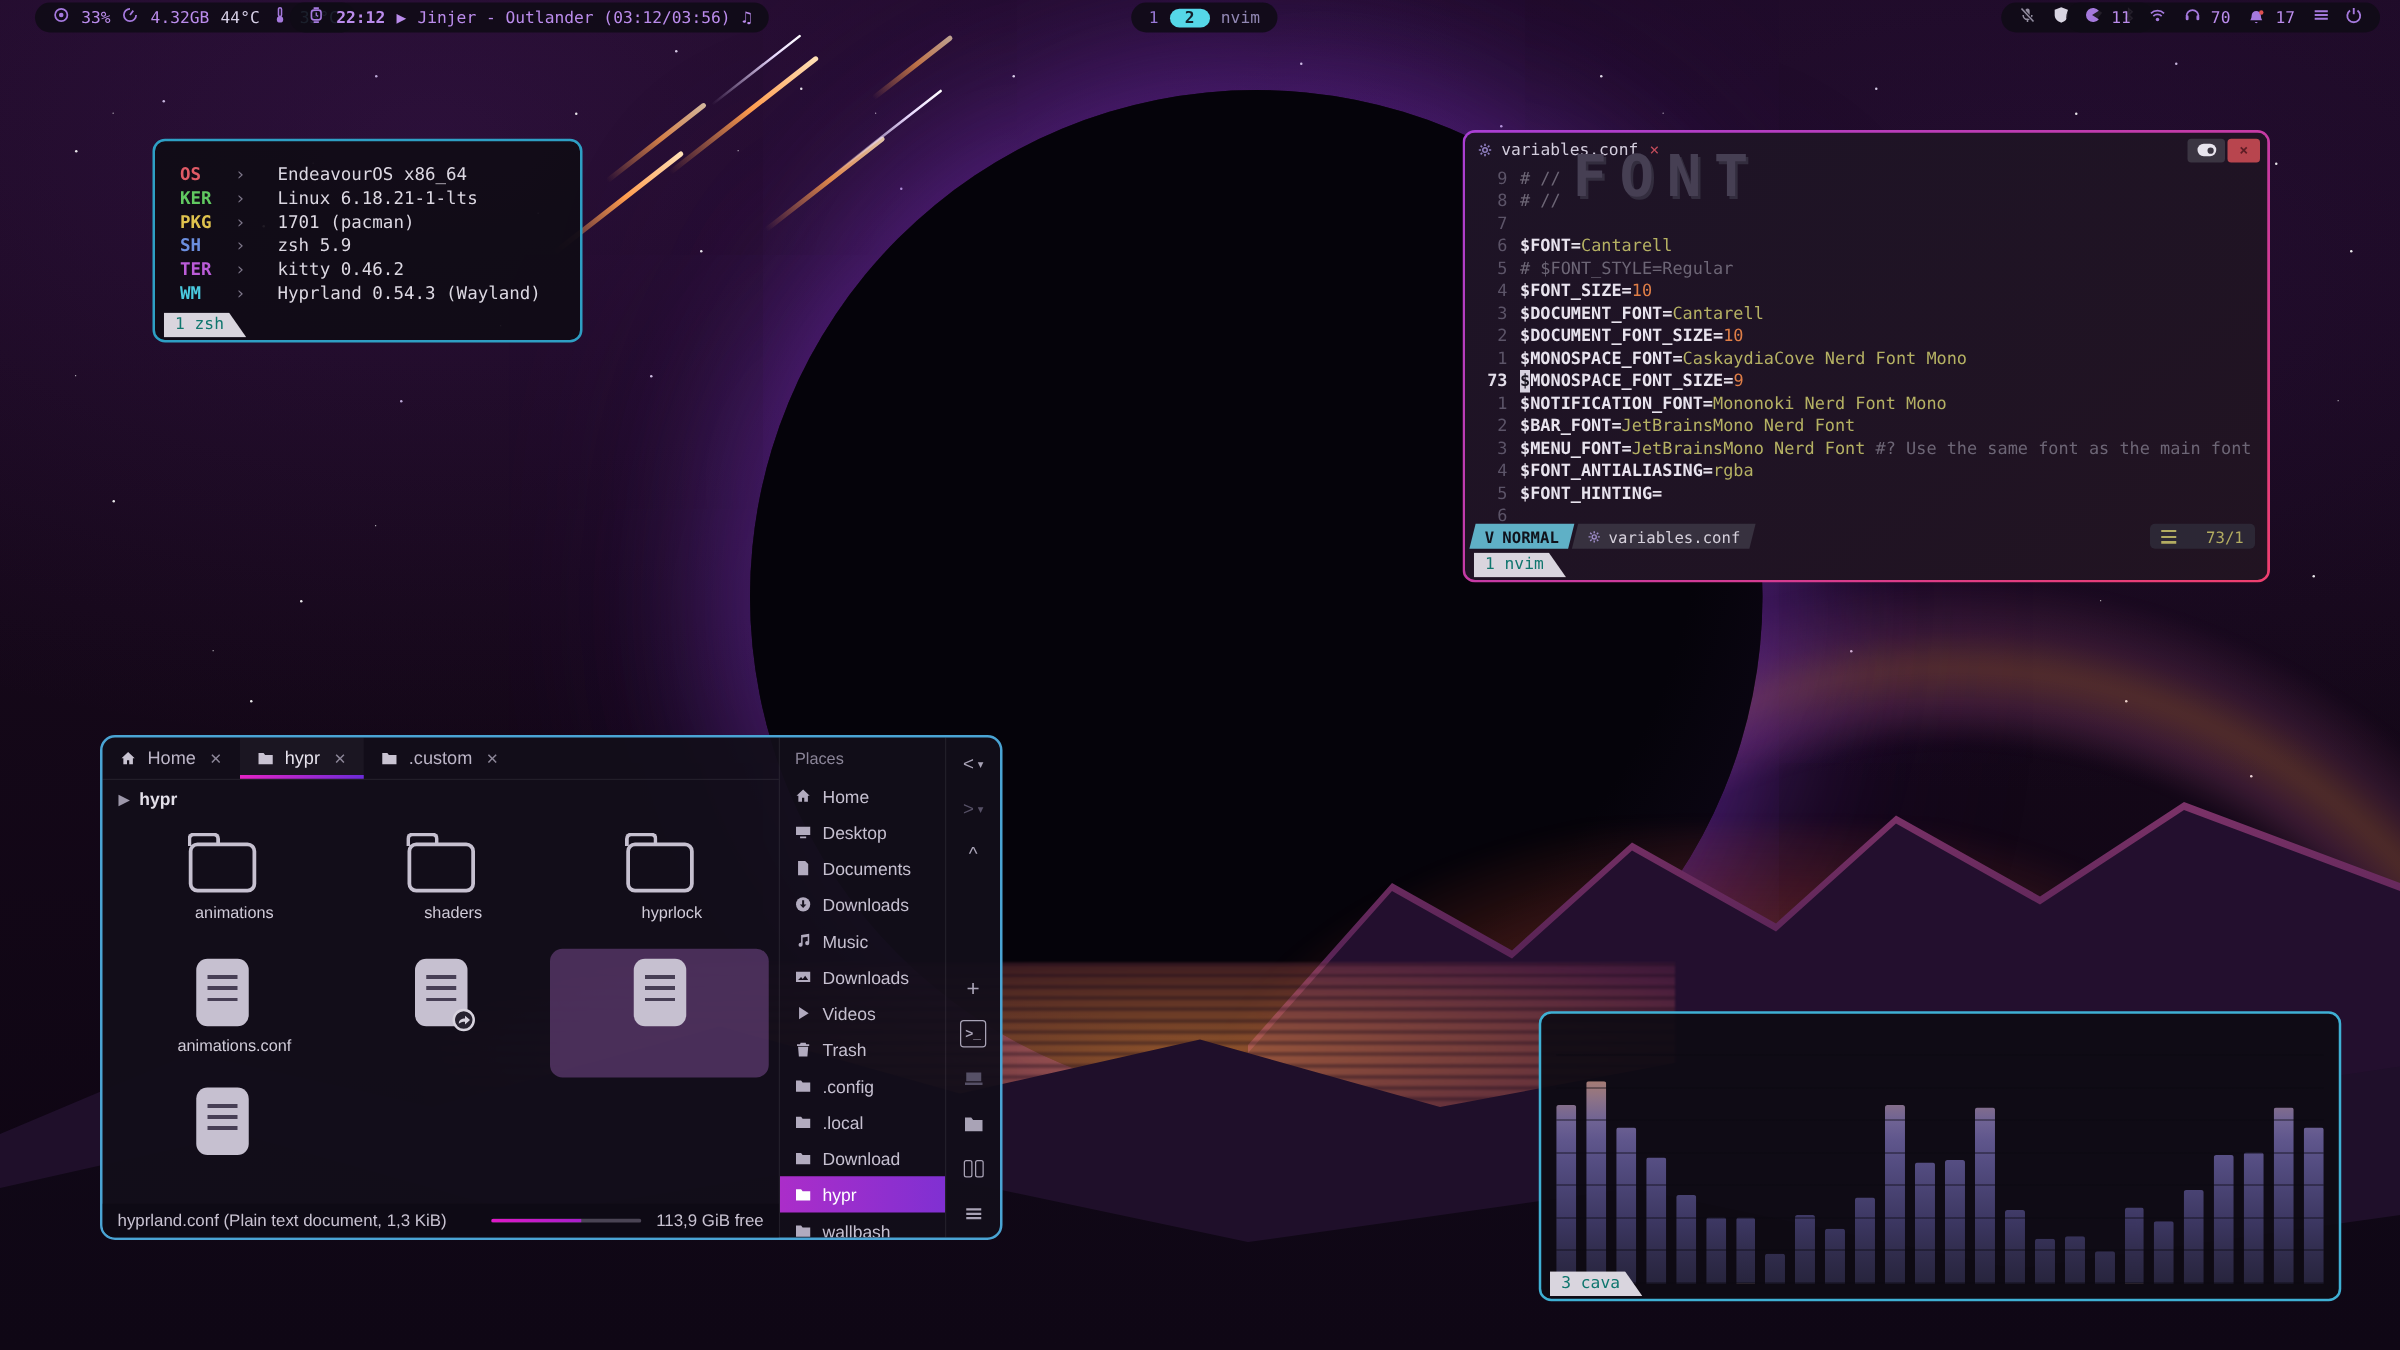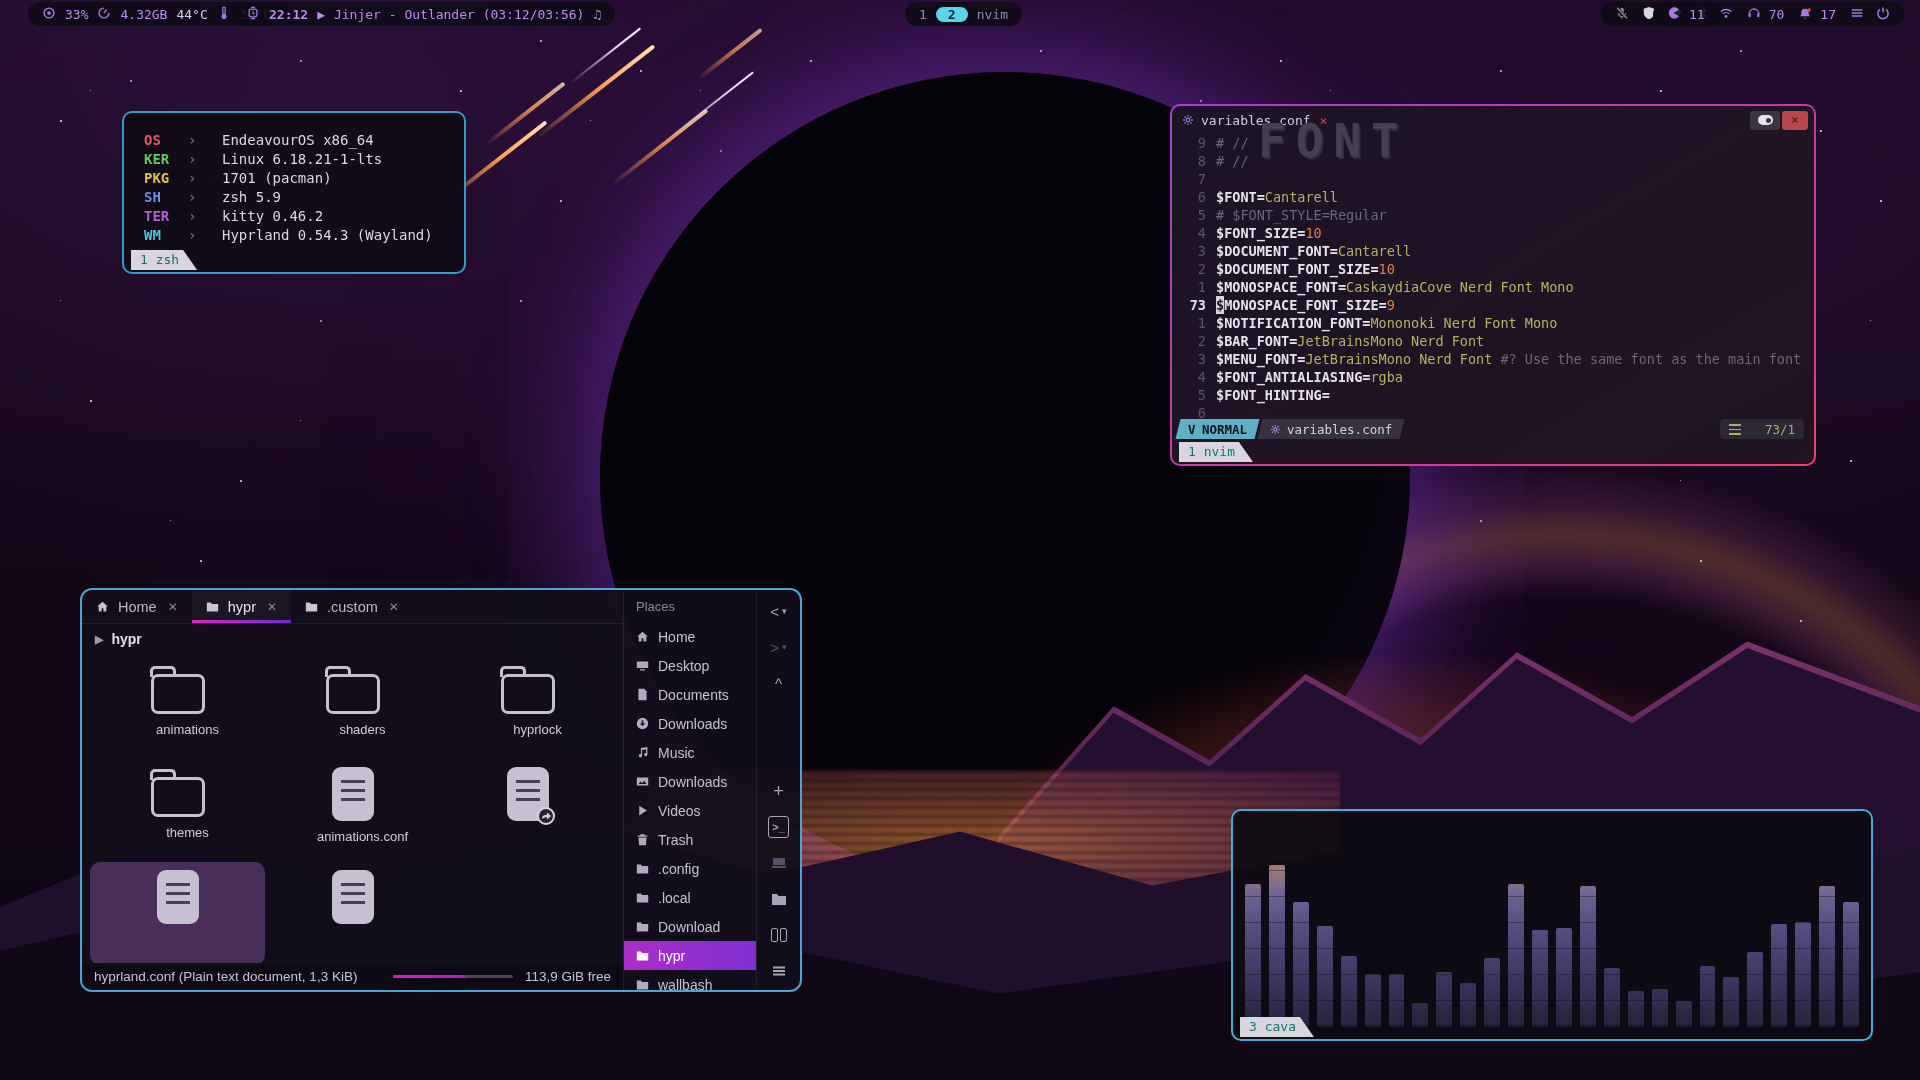--- a/index.html
+++ b/index.html
@@ -426,24 +426,20 @@
         </div>
         <div class="fm-item">
           <div class="ico-folder"></div>
           <div class="fm-label">shaders</div>
         </div>
         <div class="fm-item">
           <div class="ico-folder"></div>
           <div class="fm-label">hyprlock</div>
         </div>
         <div class="fm-item">
-          <div class="ico-folder"></div>
-          <div class="fm-label">themes</div>
-        </div>
-        <div class="fm-item">
           <div class="ico-file" style="position:relative;"></div>
           <div class="fm-label">animations.conf</div>
         </div>
         <div class="fm-item">
           <div class="ico-file" style="position:relative;">
             <svg class="emblem" viewBox="0 0 20 20">
               <circle cx="10" cy="10" r="8" fill="#27222f" stroke="#d8d3de" stroke-width="2"></circle>
               <path d="M6 13c0-3.2 2.2-4.3 5-4.3V6.5l4 3.5-4 3.5v-2.2c-2.3 0-3.8.5-5 1.7z" fill="#d8d3de"></path>
             </svg>
           </div>

